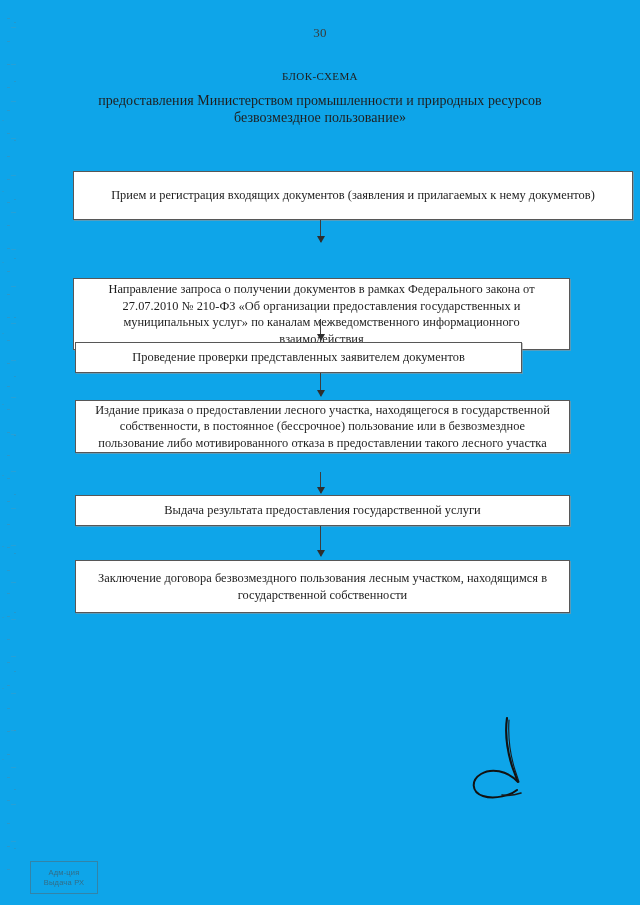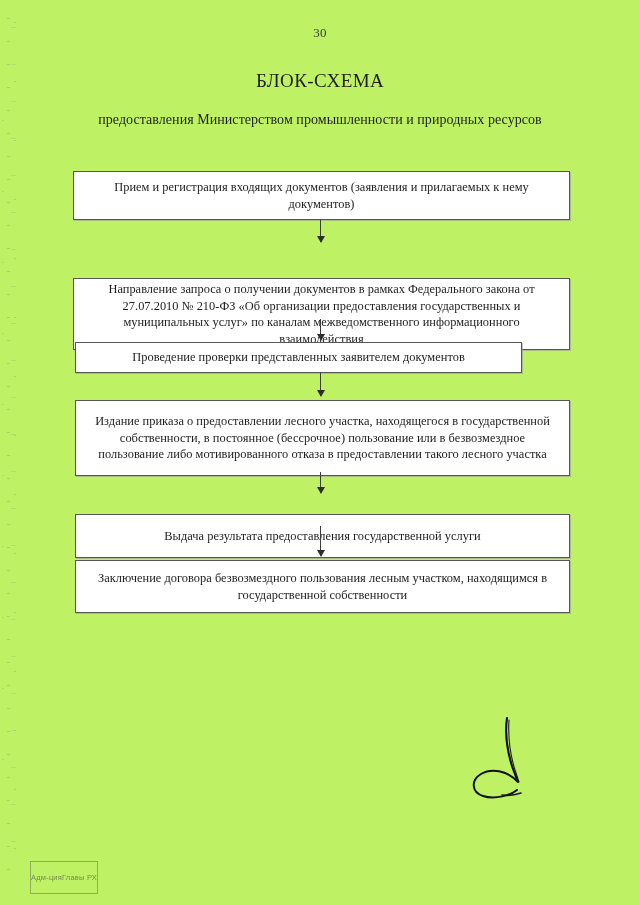--- a/index.html
+++ b/index.html
@@ -14,21 +14,21 @@
     overflow: hidden;
     font-family: "Liberation Serif", "DejaVu Serif", serif;
     color: #1c1c1c;
     -webkit-font-smoothing: antialiased;
   }
 
   
   .page {
     position: absolute;
     inset: 0;
-    background: #bef264;
+    background: #0ea5e9;
     padding-left: 10px;
   }
 
   
   .scan-speckle {
     position: absolute;
     left: 6px;
     top: 18px;
     width: 12px;
     height: 860px;
@@ -69,23 +69,23 @@
 
   
   .title-block {
     position: absolute;
     top: 70px;
     left: 70px;
     width: 500px;
     text-align: center;
   }
   .title-main {
-    font-size: 19px;
+    font-size: 11px;
     letter-spacing: .4px;
-    margin-bottom: 19px;
+    margin-bottom: 10px;
     color: #1f1f1f;
   }
   .title-line {
     font-size: 14px;
     line-height: 17px;
     color: #1f1f1f;
     letter-spacing: .05px;
   }
 
   
@@ -146,21 +146,21 @@
   
   .stamp {
     position: absolute;
     left: 30px;
     top: 861px;
     width: 68px;
     height: 33px;
     box-sizing: border-box;
     border: 1px solid rgba(95,95,95,.75);
     display: flex;
-    flex-direction: row;
+    flex-direction: column;
     align-items: center;
     justify-content: center;
     opacity: .62;
     font-family: "Liberation Sans", sans-serif;
   }
   .stamp-line {
     font-size: 7.5px;
     line-height: 10px;
     color: #4a4a4a;
     letter-spacing: .2px;
@@ -173,60 +173,61 @@
 <div class="page">
 
   <div class="scan-speckle"></div>
   <div class="scan-speckle-2"></div>
 
   <div class="page-number">30</div>
 
   <div class="title-block">
     <div class="title-main">БЛОК-СХЕМА</div>
     <div class="title-line">предоставления Министерством промышленности и природных ресурсов</div>
+    <div class="title-line">безвозмездное пользование»</div>
   </div>
 
   <div class="flow">
 
-    <div class="node" style="left:73px; top:5px; width:497px; height:49px;">
+    <div class="node" style="left:73px; top:5px; width:560px; height:49px;">
       <div class="node-text">Прием и регистрация входящих документов (заявления и прилагаемых к нему документов)</div>
     </div>
     <div class="arrow" style="left:320px; top:54px; height:22px;"></div>
 
     <div class="node" style="left:73px; top:81px; width:497px; height:72px;margin-top:31px;">
       <div class="node-text">Направление запроса о получении документов в рамках Федерального закона от 27.07.2010 № 210-ФЗ «Об организации предоставления государственных и муниципальных услуг» по каналам межведомственного информационного взаимодействия</div>
     </div>
     <div class="arrow" style="left:320px; top:153px; height:21px;"></div>
 
     <div class="node" style="left:75px; top:176px; width:447px; height:31px;">
       <div class="node-text">Проведение проверки представленных заявителем документов</div>
     </div>
     <div class="arrow" style="left:320px; top:207px; height:23px;"></div>
 
-    <div class="node" style="left:75px; top:234px; width:495px; height:76px;">
+    <div class="node" style="left:75px; top:234px; width:495px; height:53px;">
       <div class="node-text">Издание приказа о предоставлении лесного участка, находящегося в государственной собственности, в постоянное (бессрочное) пользование или в безвозмездное пользование либо мотивированного отказа в предоставлении такого лесного участка</div>
     </div>
     <div class="arrow" style="left:320px; top:306px; height:21px;"></div>
 
-    <div class="node" style="left:75px; top:348px; width:495px; height:44px;">
+    <div class="node" style="left:75px; top:329px; width:495px; height:31px;">
       <div class="node-text">Выдача результата предоставления государственной услуги</div>
     </div>
     <div class="arrow" style="left:320px; top:360px; height:30px;"></div>
 
     <div class="node" style="left:75px; top:394px; width:495px; height:53px;">
       <div class="node-text">Заключение договора безвозмездного пользования лесным участком, находящимся в государственной собственности</div>
     </div>
 
   </div>
 
   <svg class="signature" viewBox="0 0 120 110">
     <path d="M52 8 C 50 22, 52 40, 57 56 C 59 62, 61 66, 62 70" fill="none" stroke="#121212" stroke-width="2.1" stroke-linecap="round"></path>
     <path d="M54 10 C 53 26, 55 44, 60 60 C 62 66, 63 69, 64 72" fill="none" stroke="#1a1a1a" stroke-width="1.1" stroke-linecap="round"></path>
     <path d="M63 72 C 52 60, 36 58, 26 64 C 16 70, 16 82, 28 86 C 40 90, 56 85, 62 80" fill="none" stroke="#121212" stroke-width="2" stroke-linecap="round"></path>
     <path d="M47 85 C 53 86, 60 85, 66 83" fill="none" stroke="#1a1a1a" stroke-width="1.6" stroke-linecap="round"></path>
   </svg>
 
   <div class="stamp">
     <div class="stamp-line">Адм-ция</div>
-    <div class="stamp-line">Главы РХ</div>
+    <div class="stamp-line">Выдача РХ</div>
   </div>
 
 </div>
 
 </body></html>

